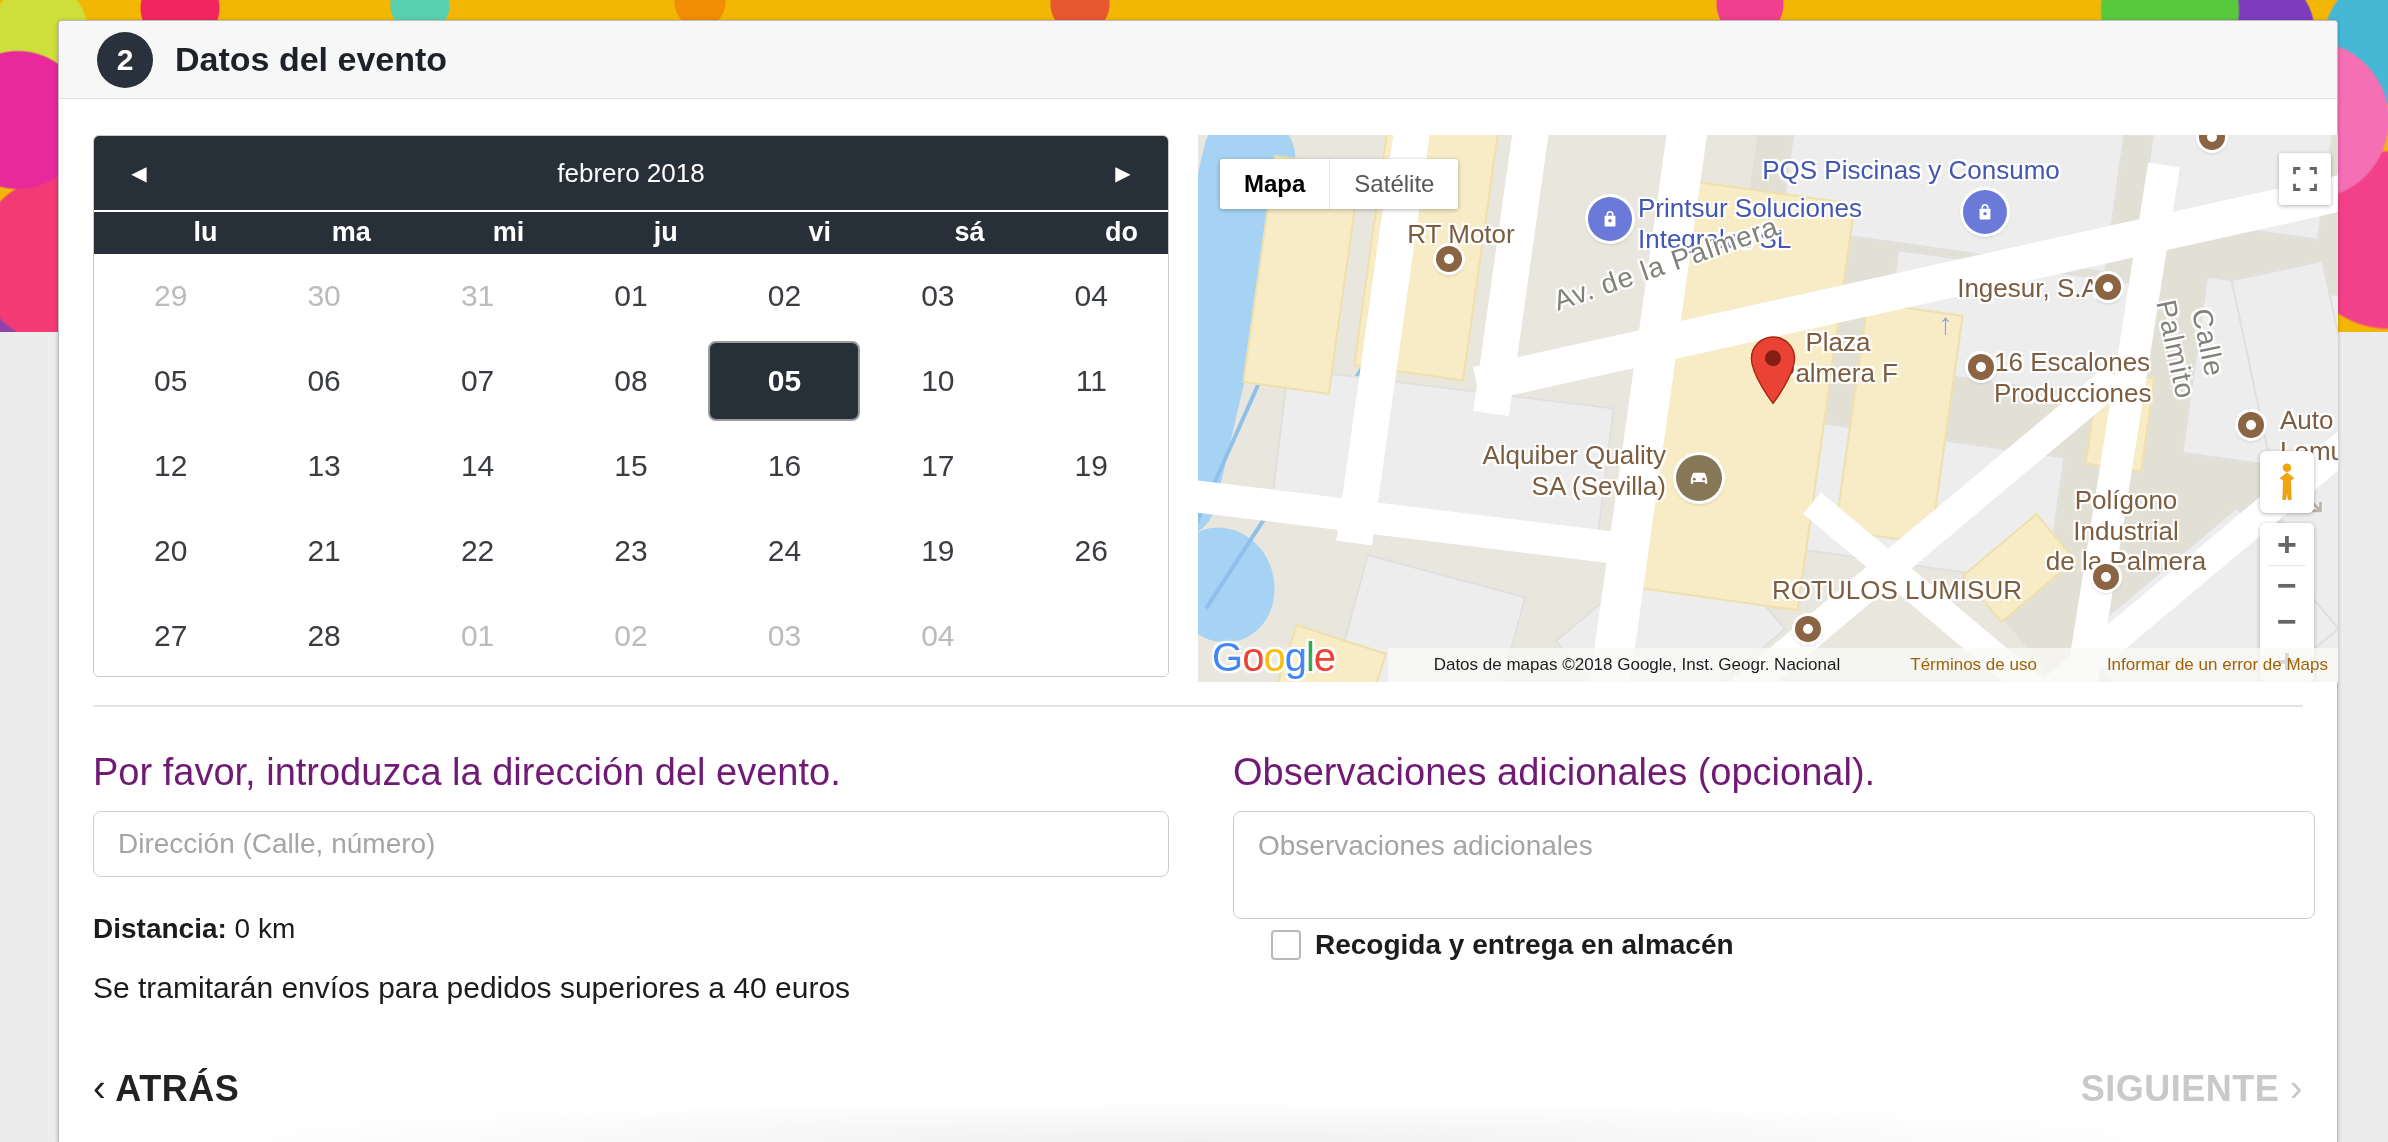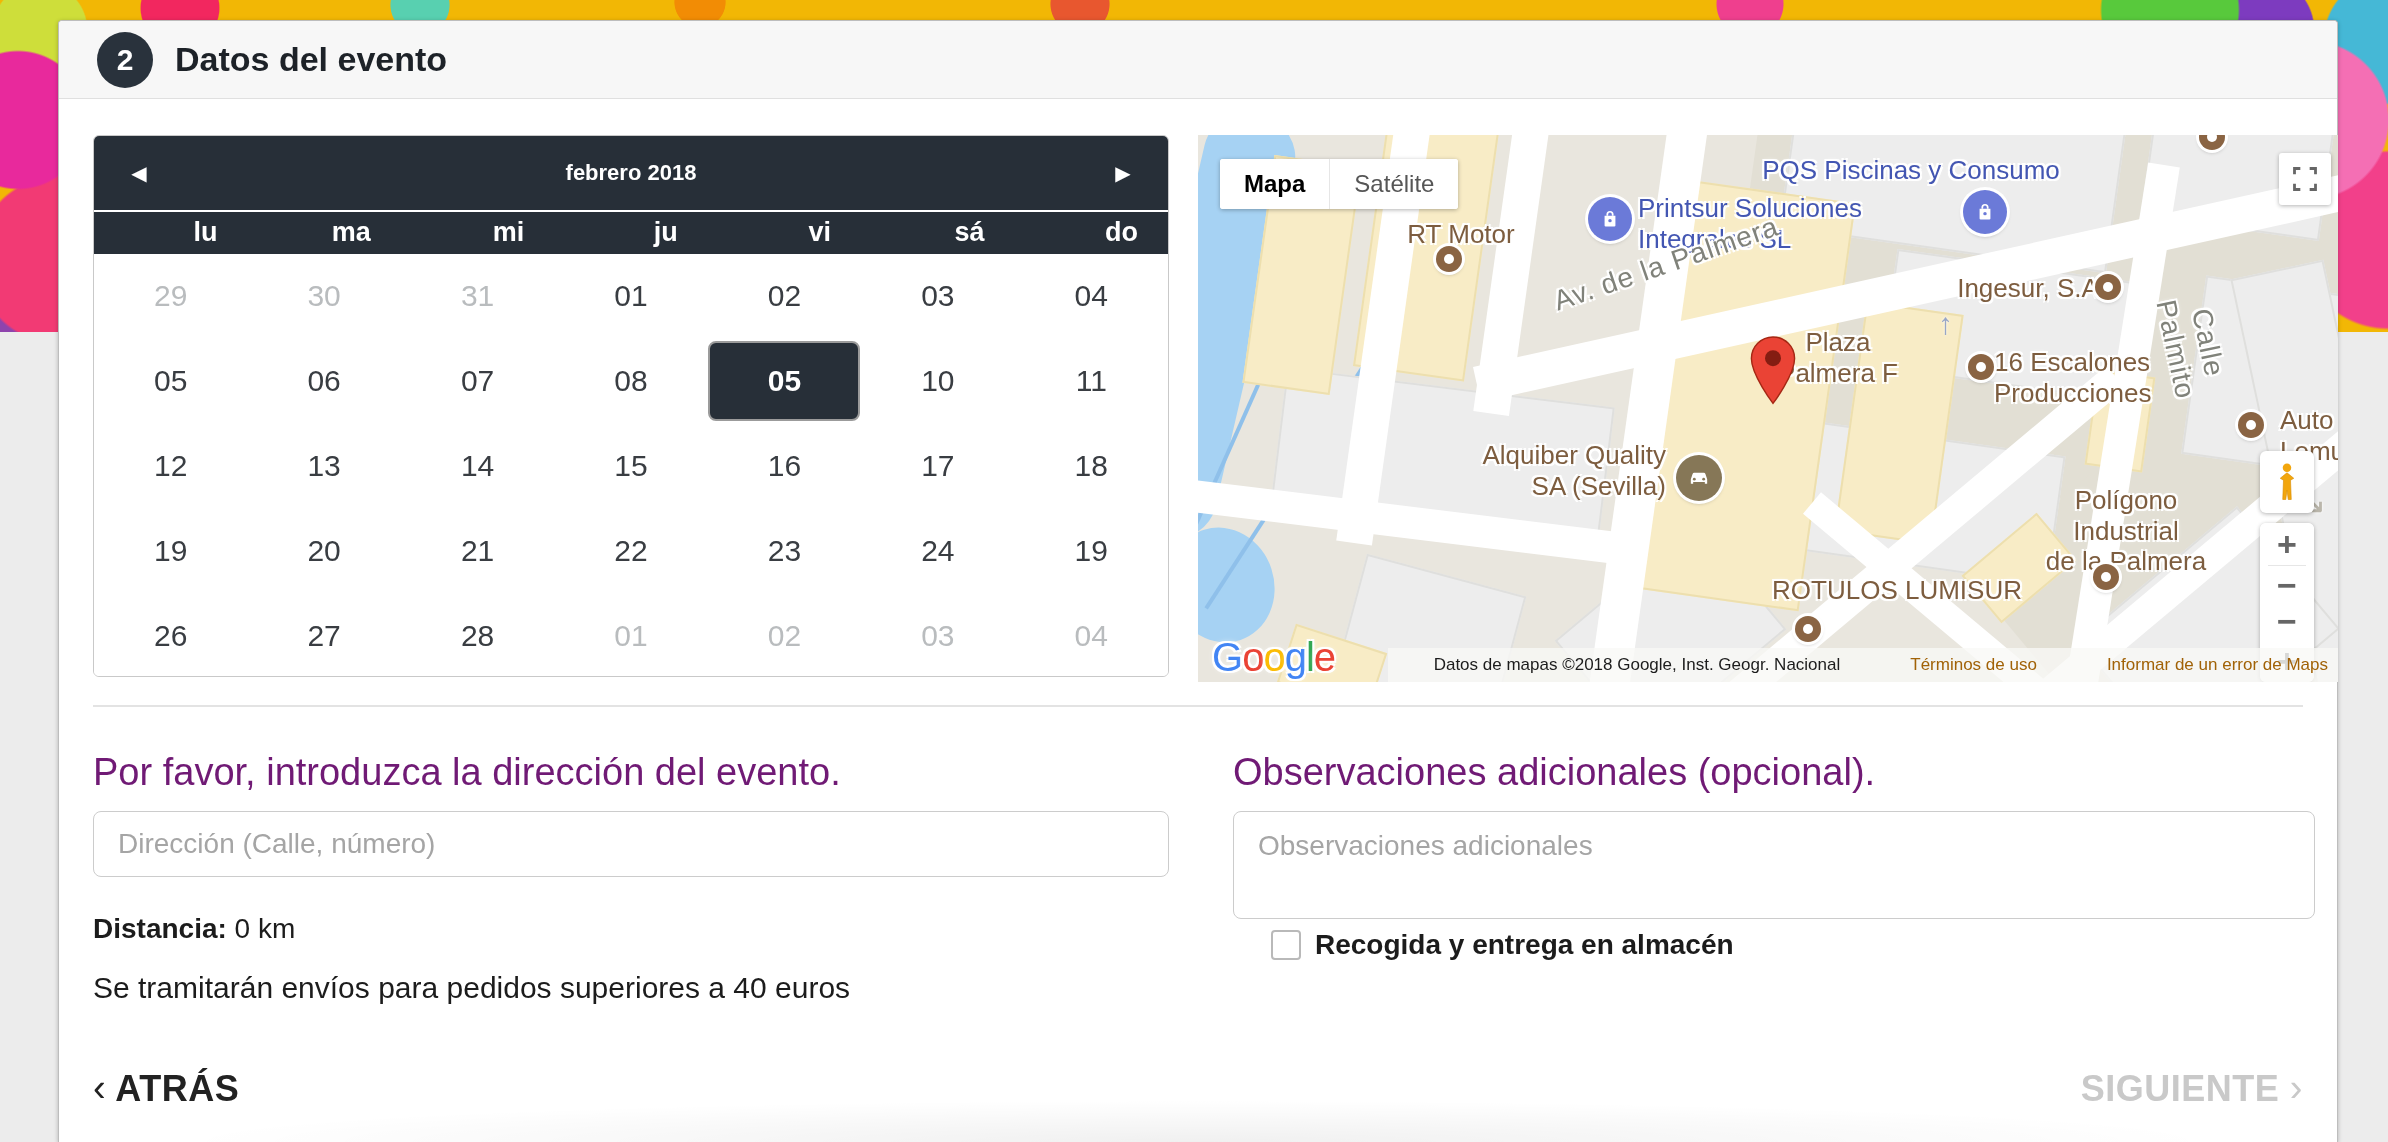--- a/index.html
+++ b/index.html
@@ -36,21 +36,21 @@
     border-radius:4px 4px 0 0; display:flex; align-items:center; padding-left:38px; }
   .step-badge { width:56px; height:56px; border-radius:50%; background:#29323c; color:#fff;
     font-size:30px; font-weight:bold; display:flex; align-items:center; justify-content:center; margin-right:22px; }
   .page-title { font-size:34px; font-weight:bold; color:#1d2228; }
 
   
   .calendar { position:absolute; left:34px; top:114px; width:1076px; height:542px;
     border:1px solid #c9c9c9; border-radius:6px; overflow:hidden; background:#fff; }
   .cal-header { position:relative; height:74px; background:#272f38; color:#fff;
     display:flex; align-items:center; justify-content:center; }
-  .cal-title { font-size:22px; font-weight:bold; }
+  .cal-title { font-size:26px; font-weight:normal; }
   .cal-nav { position:absolute; top:0; height:74px; width:90px; background:none; border:none;
     color:#fff; font-size:20px; cursor:pointer; }
   .cal-nav.prev { left:0; } .cal-nav.next { right:0; }
   .cal-weekdays { height:44px; background:#272f38; border-top:2px solid #fff; display:flex; }
   .cal-weekdays .wd { flex:1; color:#fff; font-weight:bold; font-size:27px; text-align:right;
     padding-right:30px; line-height:40px; }
   .cal-grid { display:grid; grid-template-columns:repeat(7,1fr); grid-template-rows:repeat(5,1fr);
     height:424px; background:#fff; }
   .day { display:flex; align-items:center; justify-content:center; cursor:pointer; }
   .day span { width:152px; height:80px; display:flex; align-items:center; justify-content:center;
@@ -217,23 +217,20 @@
           <span>14</span>
         </div>
         <div class="day">
           <span>15</span>
         </div>
         <div class="day">
           <span>16</span>
         </div>
         <div class="day">
           <span>17</span>
-        </div>
-        <div class="day">
-          <span>18</span>
         </div>
         <div class="day">
           <span>19</span>
         </div>
         <div class="day">
           <span>20</span>
         </div>
         <div class="day">
           <span>21</span>
         </div>

